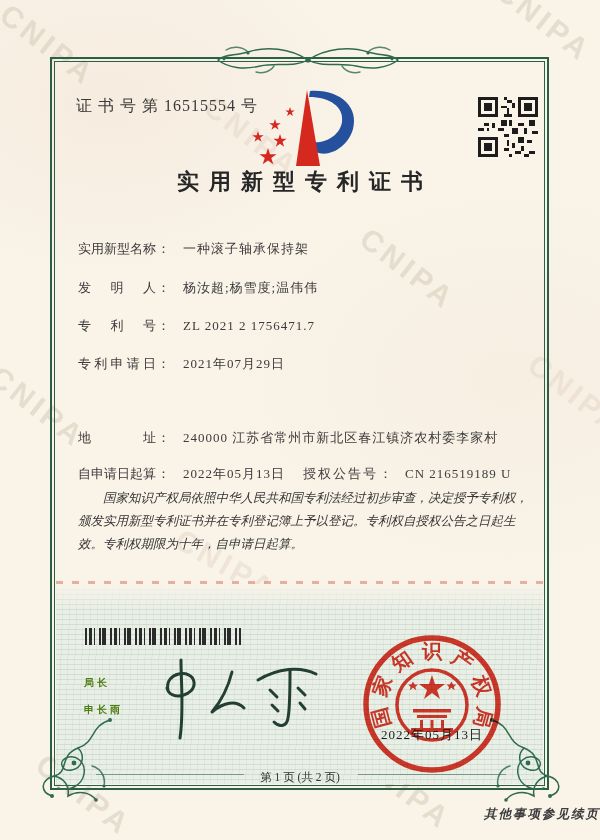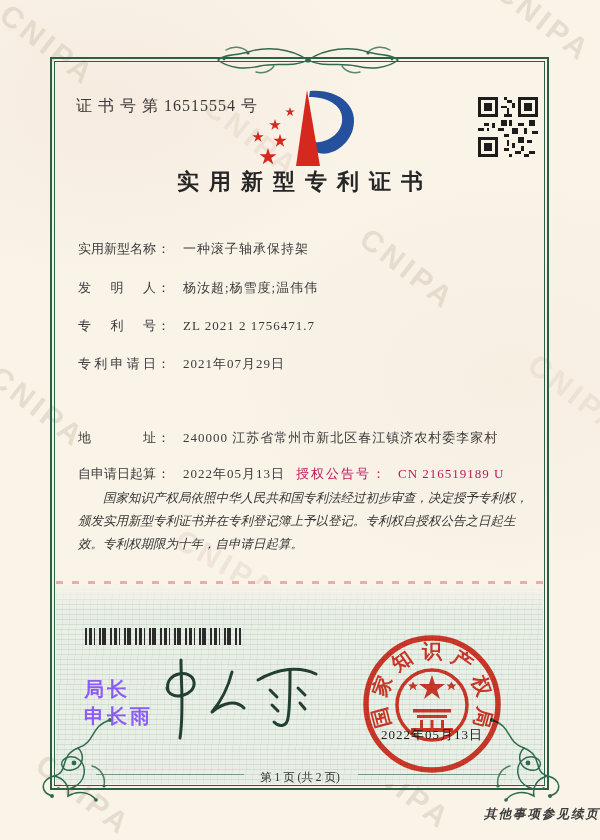--- a/index.html
+++ b/index.html
@@ -55,21 +55,21 @@
   .cert-no{position:absolute;left:76px;top:96px;font-size:16px;letter-spacing:1px;color:#3a3a3a;}
   .logo{position:absolute;left:246px;top:86px;width:122px;height:84px;}
   .qr{position:absolute;left:478px;top:97px;width:60px;height:60px;}
   .title{
     position:absolute;left:0;top:167px;width:100%;text-align:center;
     font-size:22px;font-weight:bold;letter-spacing:10px;text-indent:10px;color:#262626;
   }
 
   
   .frow{position:absolute;left:78px;font-size:13px;color:#3b3b3b;white-space:nowrap;}
-  .frow2{position:absolute;left:296px;font-size:13px;color:#be185d;white-space:nowrap;}
+  .frow2{position:absolute;left:303px;font-size:13px;color:#404040;white-space:nowrap;}
   .flabel{display:inline-block;width:78px;text-align:justify;text-align-last:justify;vertical-align:bottom;}
   .fcolon{padding-left:1px;}
   .fvalue{padding-left:13px;letter-spacing:1px;}
 
   
   .paras{
     position:absolute;left:78px;top:487px;width:458px;
     font-size:12.5px;line-height:1.84;color:#353535;font-style:italic;
   }
   .paras p{margin:0;text-indent:2em;}
@@ -81,21 +81,21 @@
       repeating-linear-gradient(90deg,
         #2b2b2b 0 2px, transparent 2px 4px,
         #2b2b2b 4px 7px, transparent 7px 9px,
         #2b2b2b 9px 10px, transparent 10px 14px,
         #2b2b2b 14px 16px, transparent 16px 17px,
         #2b2b2b 17px 21px, transparent 21px 25px);
   }
   .director-title,.director-name{
     position:absolute;left:84px;
     font-family:"Liberation Sans","DejaVu Sans",sans-serif;
-    font-weight:bold;font-size:20px;letter-spacing:3px;color:#8b5cf6;
+    font-weight:bold;font-size:10px;letter-spacing:3px;color:#4d7c0f;
   }
   .director-title{top:676px;}
   .director-name{top:703px;}
   .signature{position:absolute;left:140px;top:650px;width:200px;height:98px;}
   .seal{position:absolute;left:357px;top:627px;width:150px;height:150px;mix-blend-mode:multiply;opacity:0.93;}
   .seal-date{
     position:absolute;left:357px;top:726px;width:150px;text-align:center;
     font-size:13px;letter-spacing:1px;color:#1b1b1b;
   }
   .page-num{position:absolute;left:0;top:770px;width:100%;text-align:center;font-size:11.5px;color:#333;}

